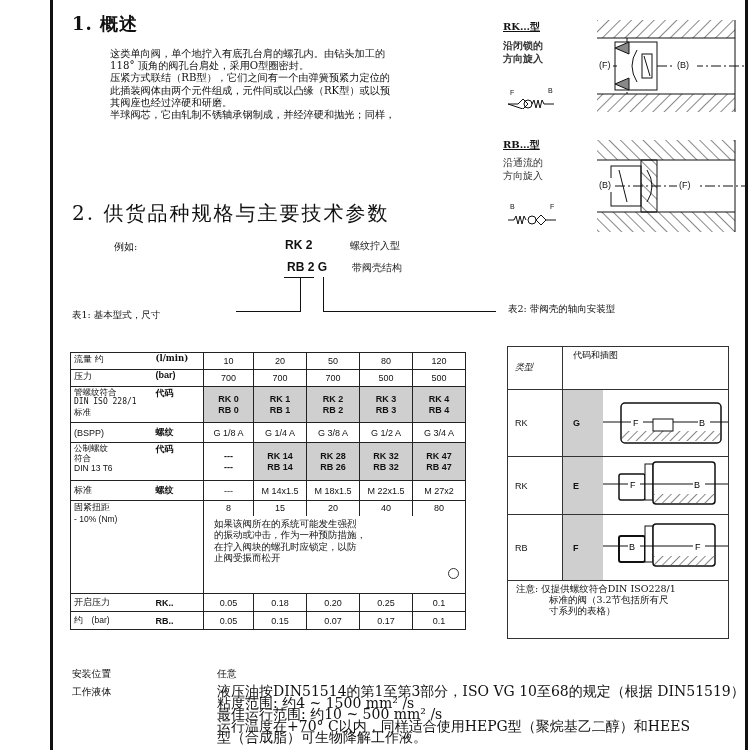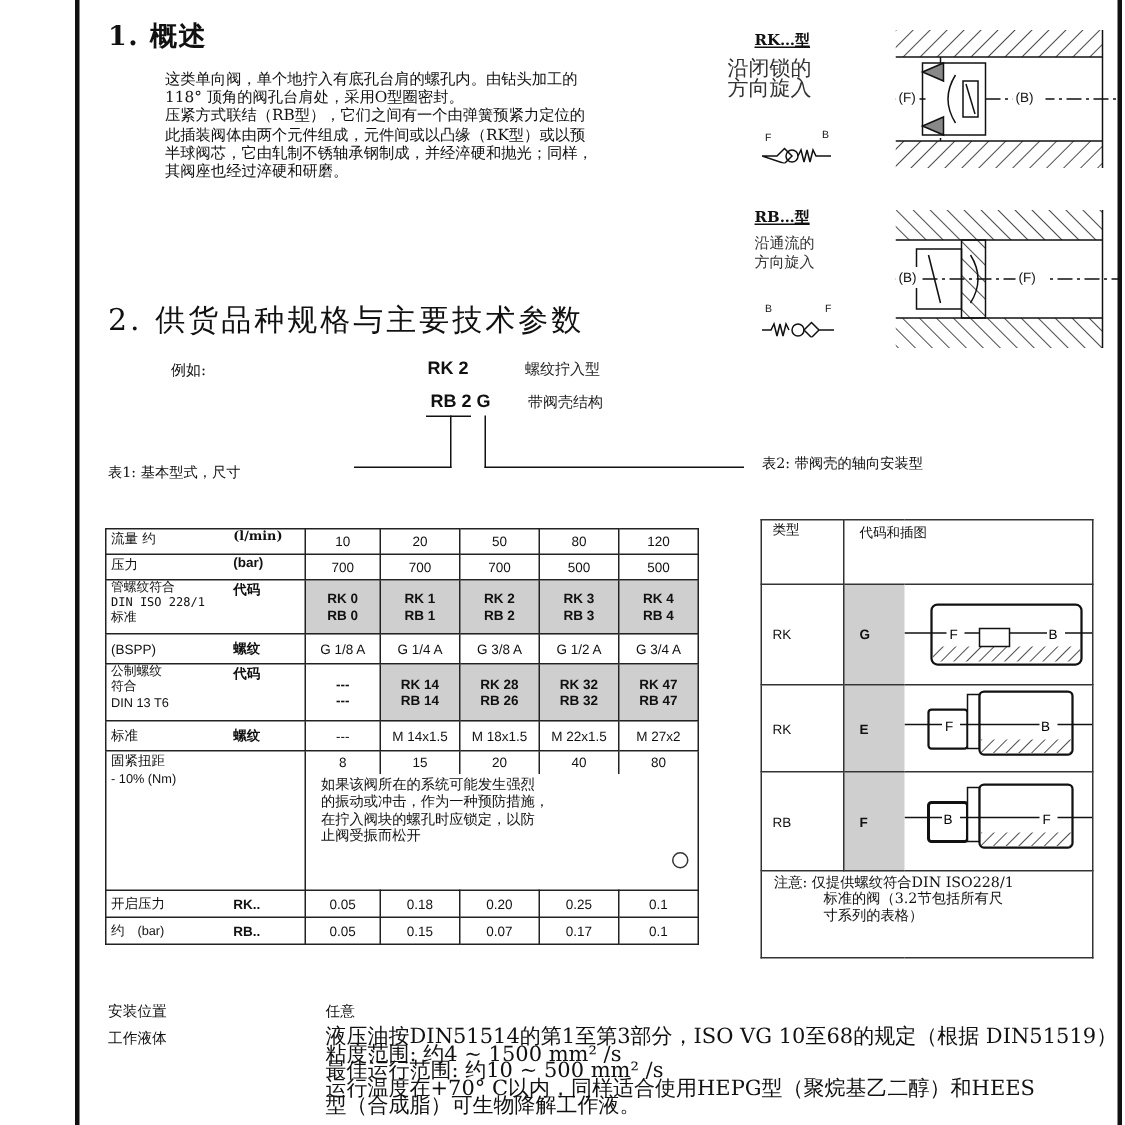--- a/index.html
+++ b/index.html
@@ -15,21 +15,21 @@
   .code{font-family:"Liberation Sans",sans-serif;font-weight:bold;font-size:12px;}
   .code1{left:285px;top:238px;}
   .code2{left:287px;top:260px;}
   .desc{font-size:10px;color:#222;}
   .desc1{left:350px;top:239px;}
   .desc2{left:352px;top:261px;text-align:right;}
   .cap1{left:72px;top:309px;font-size:9.5px;}
   .cap2{left:508px;top:303px;font-size:9.5px;}
   .line{position:absolute;background:#111;}
   .rk-title{left:503px;top:20px;font-size:10px;font-weight:bold;text-decoration:underline;}
-  .rk-desc{left:485px;top:40px;font-size:14px;line-height:12.5px;color:#333;}
+  .rk-desc{left:503px;top:40px;font-size:10px;line-height:12.5px;color:#333;font-weight:bold;}
   .rb-title{left:503px;top:138px;font-size:10px;font-weight:bold;text-decoration:underline;}
   .rb-desc{left:503px;top:157px;font-size:10px;line-height:12.5px;color:#333;}
   .sym{font-family:"Liberation Sans",sans-serif;font-size:7px;}
   
   table.t1{position:absolute;left:70px;top:352px;border-collapse:collapse;font-size:9px;}
   table.t1 td{border:1px solid #222;text-align:center;vertical-align:middle;padding:0;font-family:"Liberation Sans",sans-serif;}
   table.t1 td.lbl{text-align:left;font-family:"DejaVu Serif",serif;border-right:none;padding-left:3px;vertical-align:top;}
   table.t1 td.unit{text-align:left;font-family:"DejaVu Serif",serif;border-left:none;padding-left:2px;vertical-align:top;font-weight:bold;}
   table.t1 td.shade{background:#cfcfcf;font-weight:bold;line-height:11px;}
   table.t1 td.u2{font-family:"Liberation Sans",sans-serif;}
@@ -50,22 +50,22 @@
 
 <div class="frame-left"></div>
 <div class="frame-right"></div>
 
 <div class="abs h1">1.  概述</div>
 <div class="abs para">
   <div>这类单向阀，单个地拧入有底孔台肩的螺孔内。由钻头加工的</div>
   <div>118° 顶角的阀孔台肩处，采用O型圈密封。</div>
   <div>压紧方式联结（RB型），它们之间有一个由弹簧预紧力定位的</div>
   <div>此插装阀体由两个元件组成，元件间或以凸缘（RK型）或以预</div>
+  <div>其阀座也经过淬硬和研磨。</div>
   <div>半球阀芯，它由轧制不锈轴承钢制成，并经淬硬和抛光；同样，</div>
-  <div>其阀座也经过淬硬和研磨。</div>
 </div>
 
 <div class="abs rk-title">RK…型</div>
 <div class="abs rk-desc">
   <div>沿闭锁的</div>
   <div>方向旋入</div>
 </div>
 <div class="abs" style="left:508px;top:91px;width:50px;height:18px;">
   <span class="abs sym" style="left:2px;top:-2px;">F</span>
   <span class="abs sym" style="left:40px;top:-4px;">B</span>
@@ -297,21 +297,21 @@
     <td>0.07</td>
     <td>0.17</td>
     <td>0.1</td>
   </tr>
 </tbody>
   </table>
 
 <table class="t2">
   <tbody>
       <tr style="height:43px">
-    <td class="tp" style="vertical-align:top;padding-top:0;font-family:'DejaVu Serif',serif;">类型</td>
+    <td class="tp" style="vertical-align:top;padding-top:14px;font-family:'DejaVu Serif',serif;font-style:italic;">类型</td>
     <td colspan="2" style="vertical-align:top;padding:2px 0 0 10px;">代码和插图</td>
   </tr>
   <tr style="height:67px">
     <td class="tp">RK</td>
     <td class="cd">G</td>
     <td class="img">
       <svg width="125" height="50" viewBox="0 0 125 50">
         <defs>
               <pattern id="h3" width="6" height="6" patternUnits="userSpaceOnUse" patternTransform="rotate(45)">
                 <line x1="0" y1="0" x2="0" y2="6" stroke="#111"></line>

